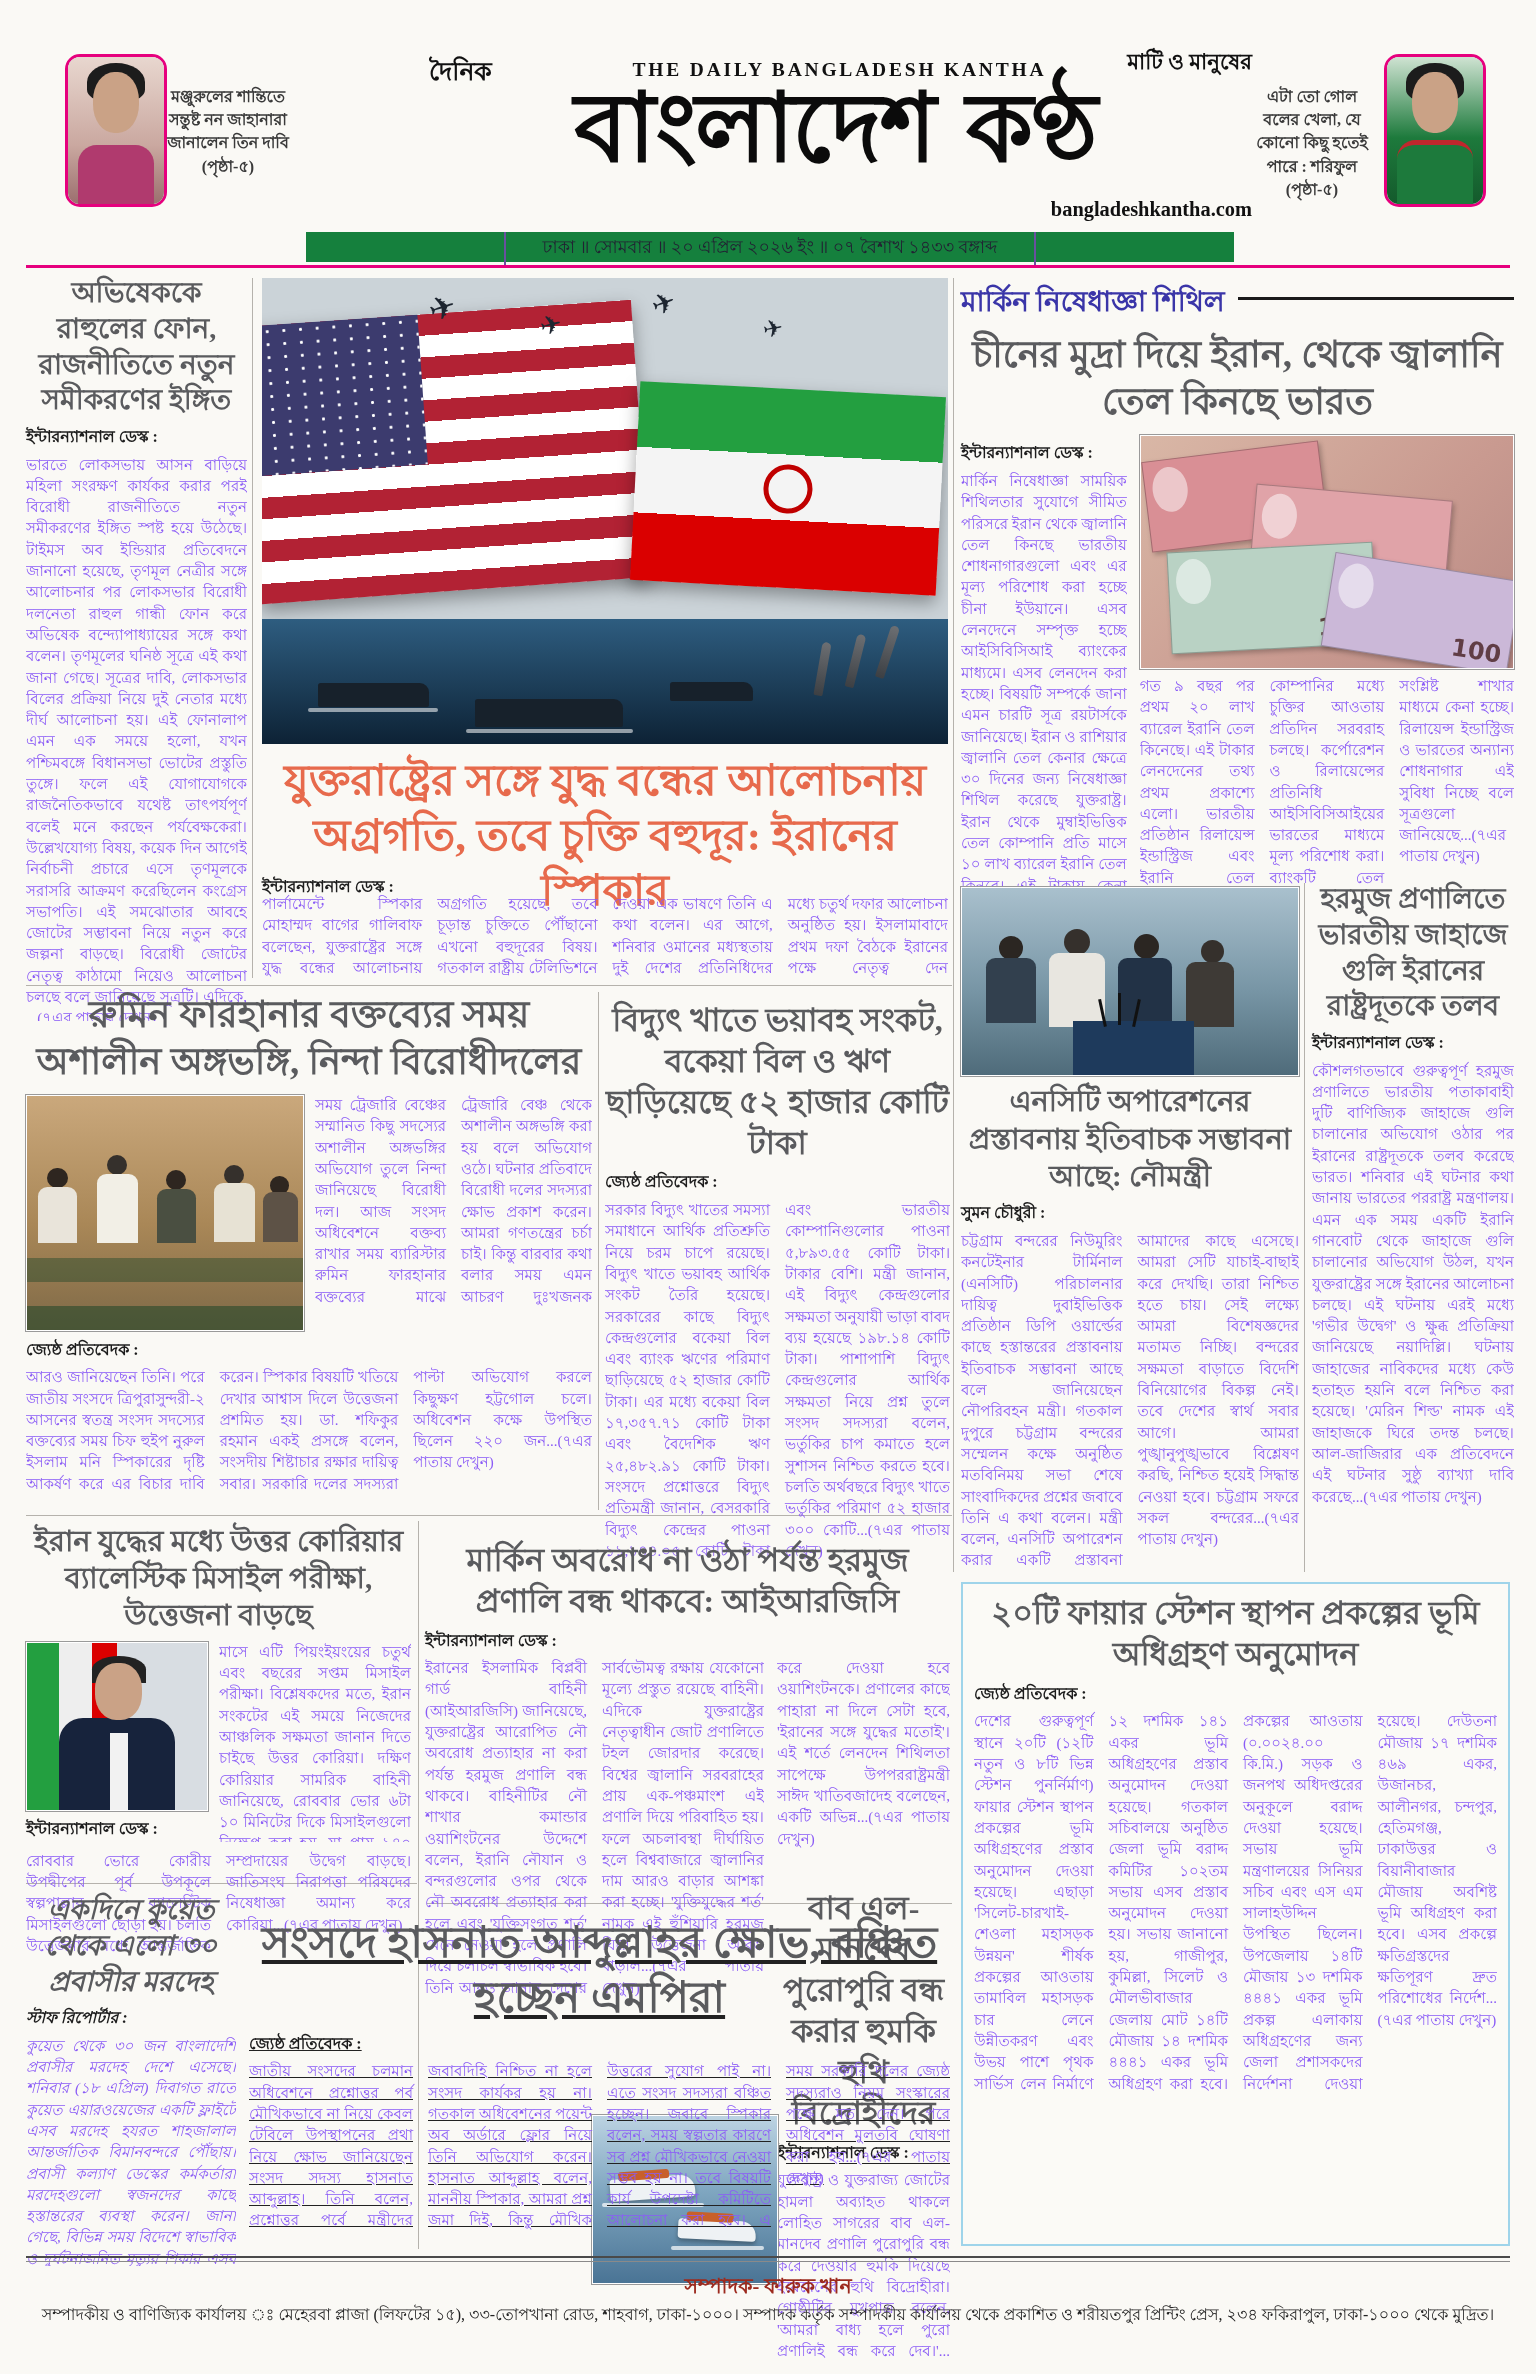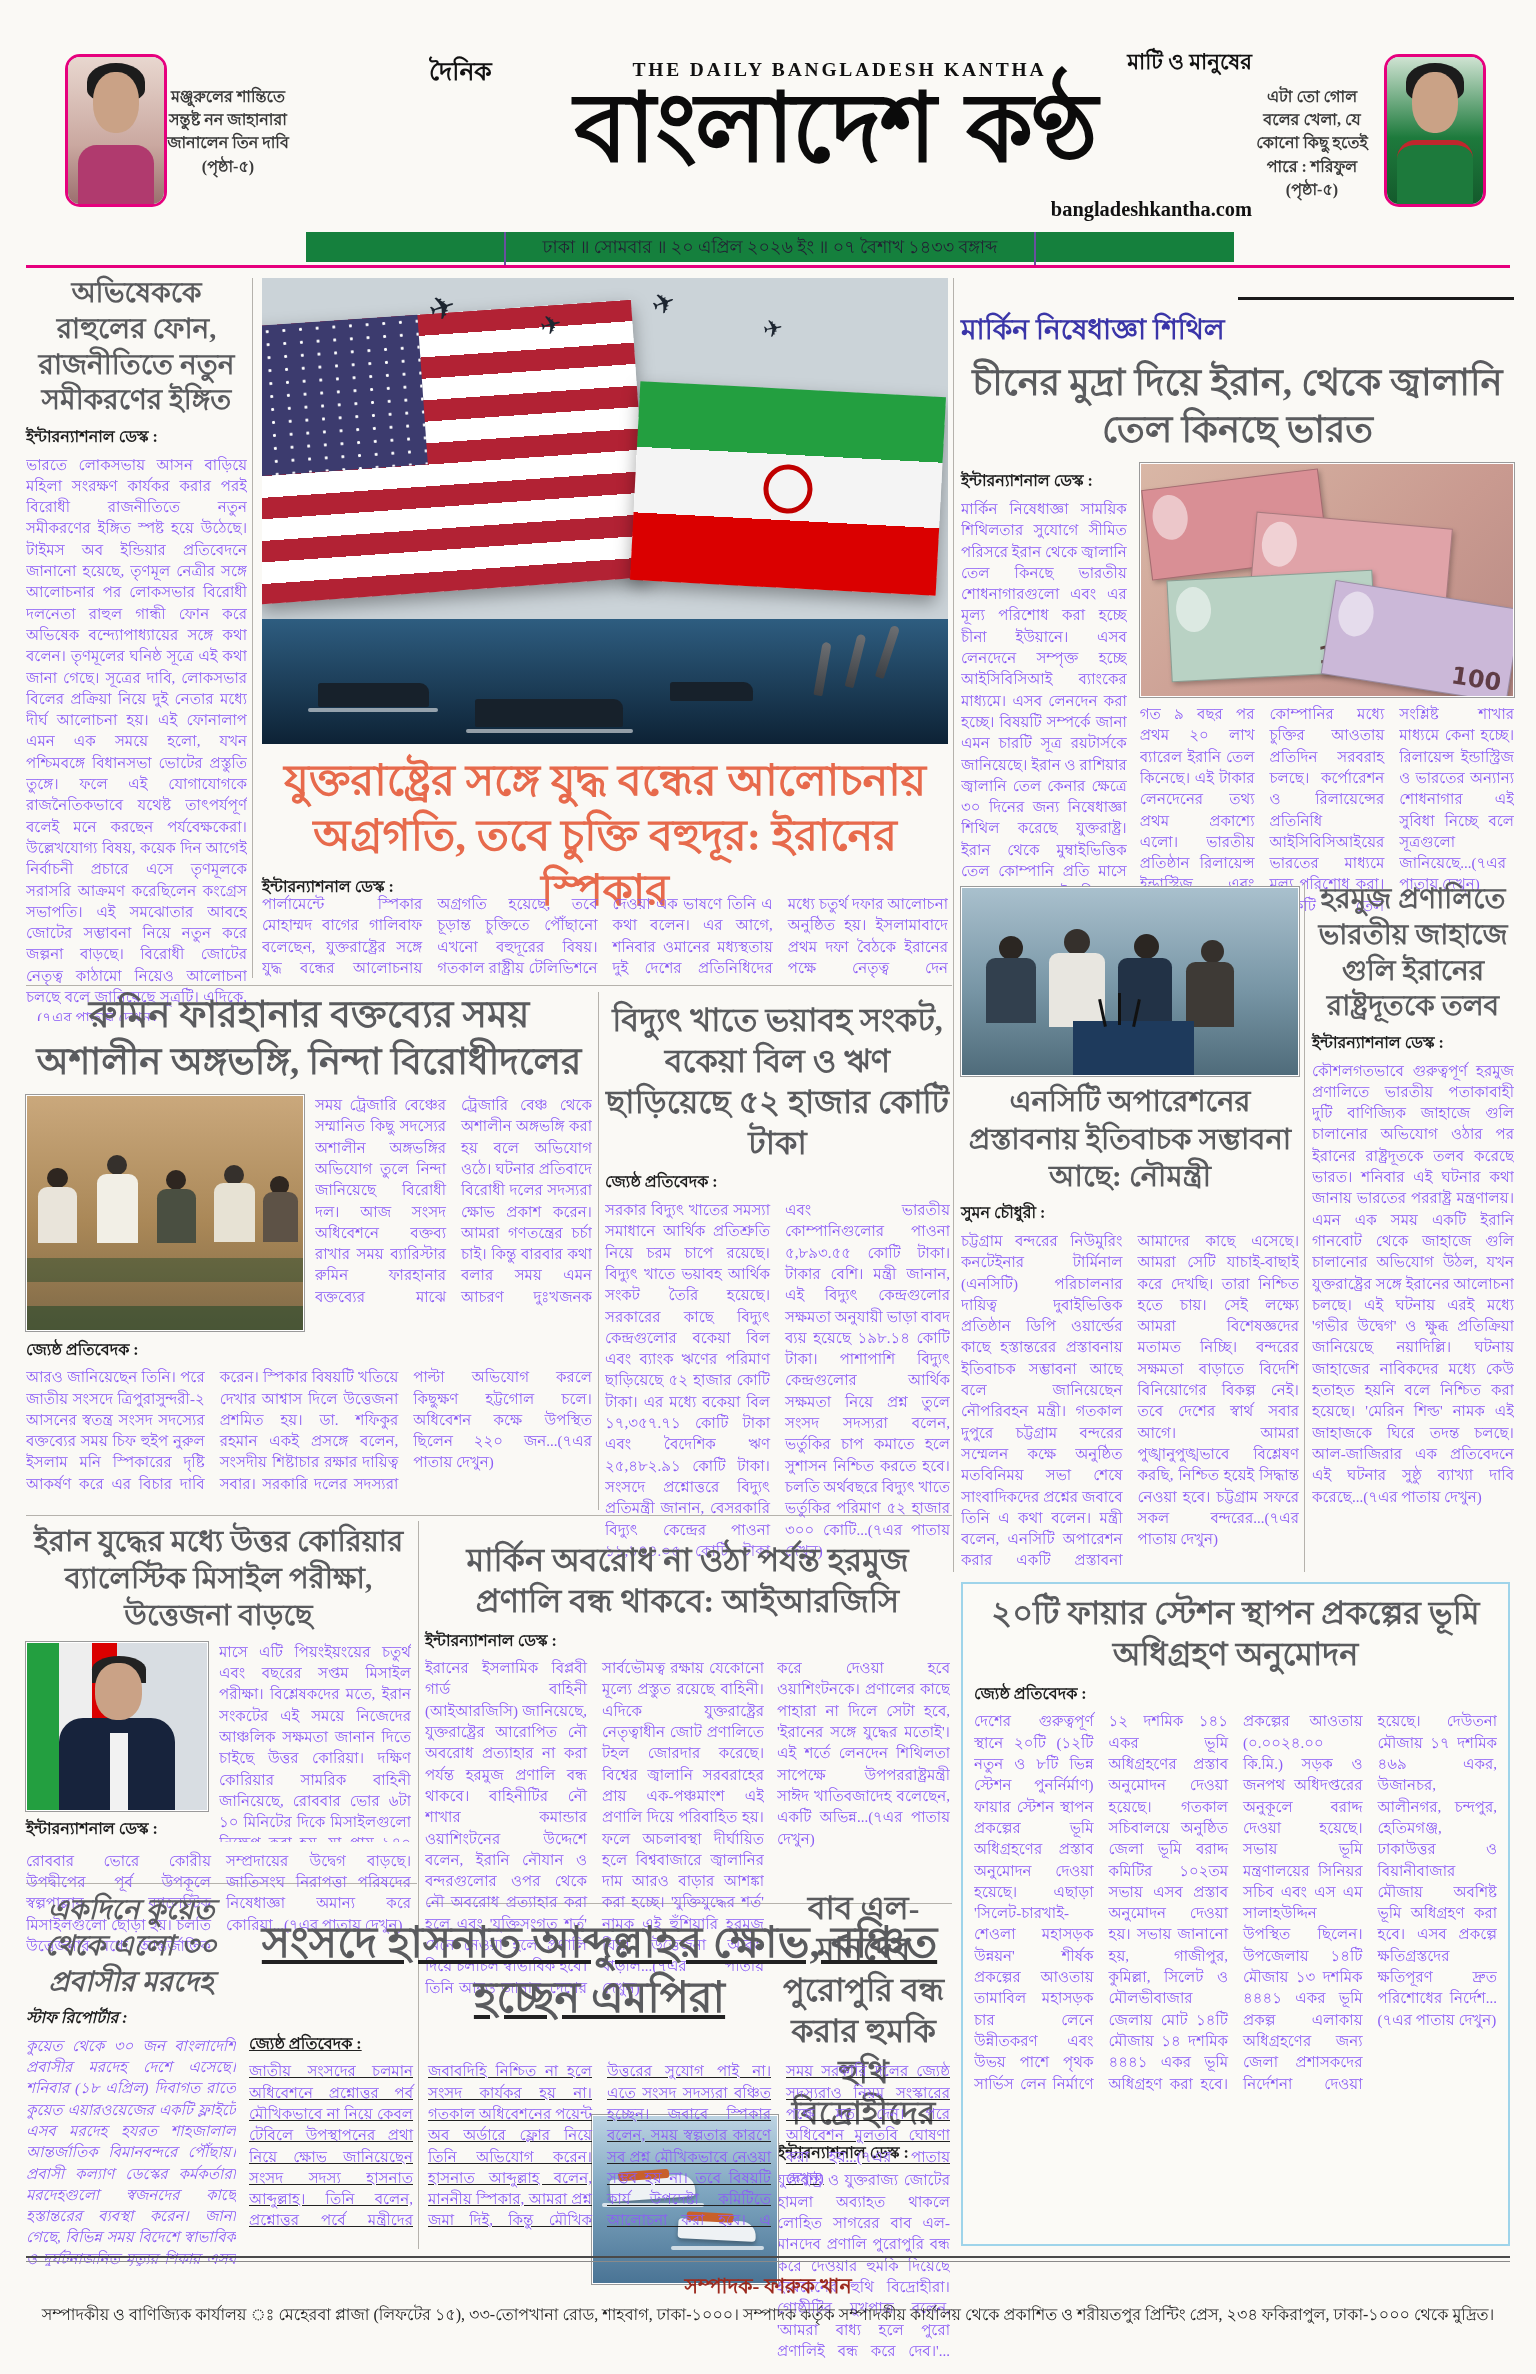--- a/index.html
+++ b/index.html
@@ -27,21 +27,21 @@
   .hrule{height:0.9px;background:#b5b2ac;}
   .kicker-rule{height:3.7px;background:#1a1a1a;flex:1;margin-left:13px;margin-top:16.7px;}
 
   
   .hl{font-weight:bold;color:#5a5b5e;text-align:center;line-height:1.28;
       font-family:"Liberation Serif","DejaVu Serif",serif;}
   .hl-red{color:#e76a4c;}
   .hl-30{font-size:28px;} .hl-31{font-size:29px;}
   .hl-36{font-size:32px;} .hl-40{font-size:37px;} .hl-46{font-size:43px;}
   .hl-28{font-size:32px;}
-  .kicker{font-size:28px;font-weight:bold;color:#3a35a8;white-space:nowrap;margin-top:28px;}
+  .kicker{font-size:28px;font-weight:bold;color:#3a35a8;white-space:nowrap;}
   .byline{font-size:16px;font-weight:bold;color:#1d1d1d;margin:5.6px 0 3.7px 0;}
   .body{font-size:15px;line-height:1.42;color:#8b5cf6;text-align:justify;}
   .cols-2{column-count:2;column-gap:15px;}
   .cols-3{column-count:3;column-gap:15px;}
   .cols-4{column-count:4;column-gap:15px;}
 
   
   .photo{position:relative;overflow:hidden;background:#cbd3d8;}
   .photo-frame{border:1.9px solid #ffffff;outline:0.9px solid #9a9a9a;}
 

